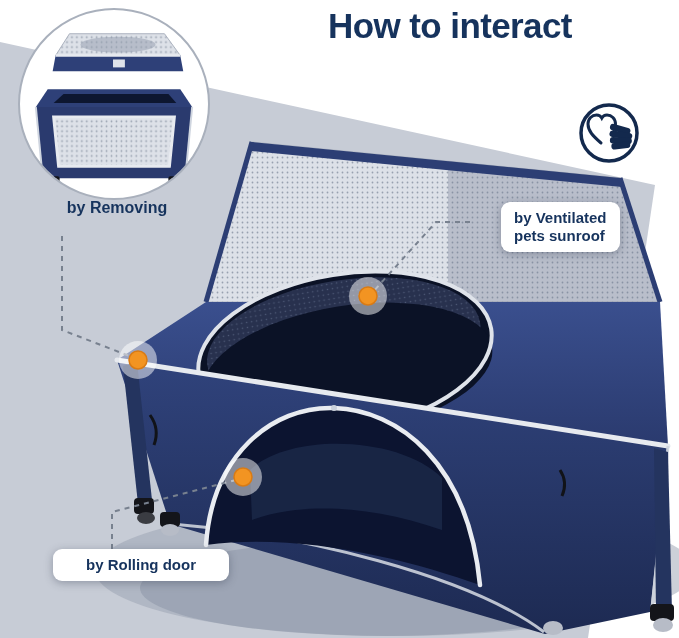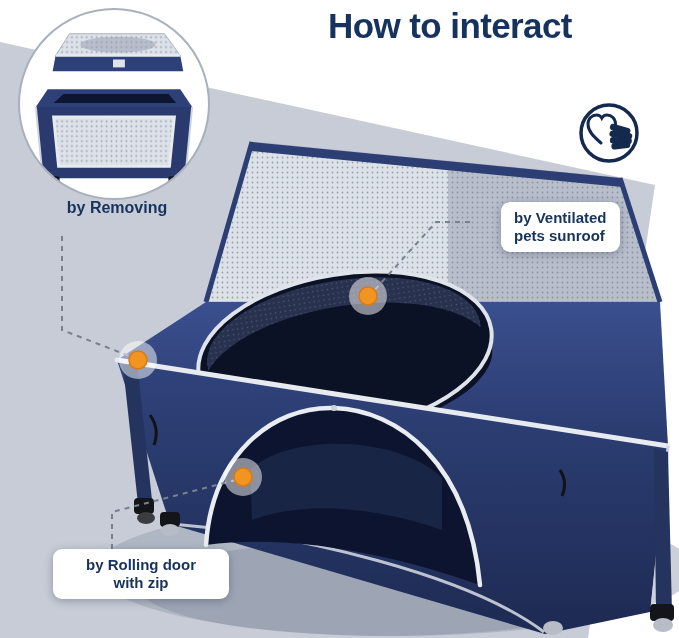--- a/index.html
+++ b/index.html
@@ -168,21 +168,20 @@
     <span>by Removing</span>
   </div>
 
   <div class="labelbox box-sunroof">
     <span>by Ventilated</span>
     <span>pets sunroof</span>
   </div>
 
   <div class="labelbox box-door">
     <span>by Rolling door</span>
-    <span>with zip</span>
   </div>
 
   <div class="pet-icon">
     <svg width="64" height="64" viewBox="0 0 64 64">
       <circle cx="32" cy="32" r="28" fill="#ffffff" stroke="#13294d" stroke-width="3.5"></circle>
       <path d="M24,42 C16,35 11,30 11,23 C11,17.5 15,14 19.5,14 C22,14 24,15.5 24.8,17 C25.6,15.5 27.6,14 30,14 C34.5,14 38.5,17.5 38.5,23 C38.5,25 38,26.7 36.8,28.4" fill="none" stroke="#13294d" stroke-width="3" stroke-linecap="round"></path>
       <g fill="#13294d">
         <rect x="34" y="22" width="21" height="6.5" rx="3.2" transform="rotate(16 34 22)"></rect>
         <rect x="33" y="29" width="23" height="6.5" rx="3.2" transform="rotate(9 33 29)"></rect>
         <rect x="33" y="36" width="22" height="6.5" rx="3.2" transform="rotate(2 33 36)"></rect>

